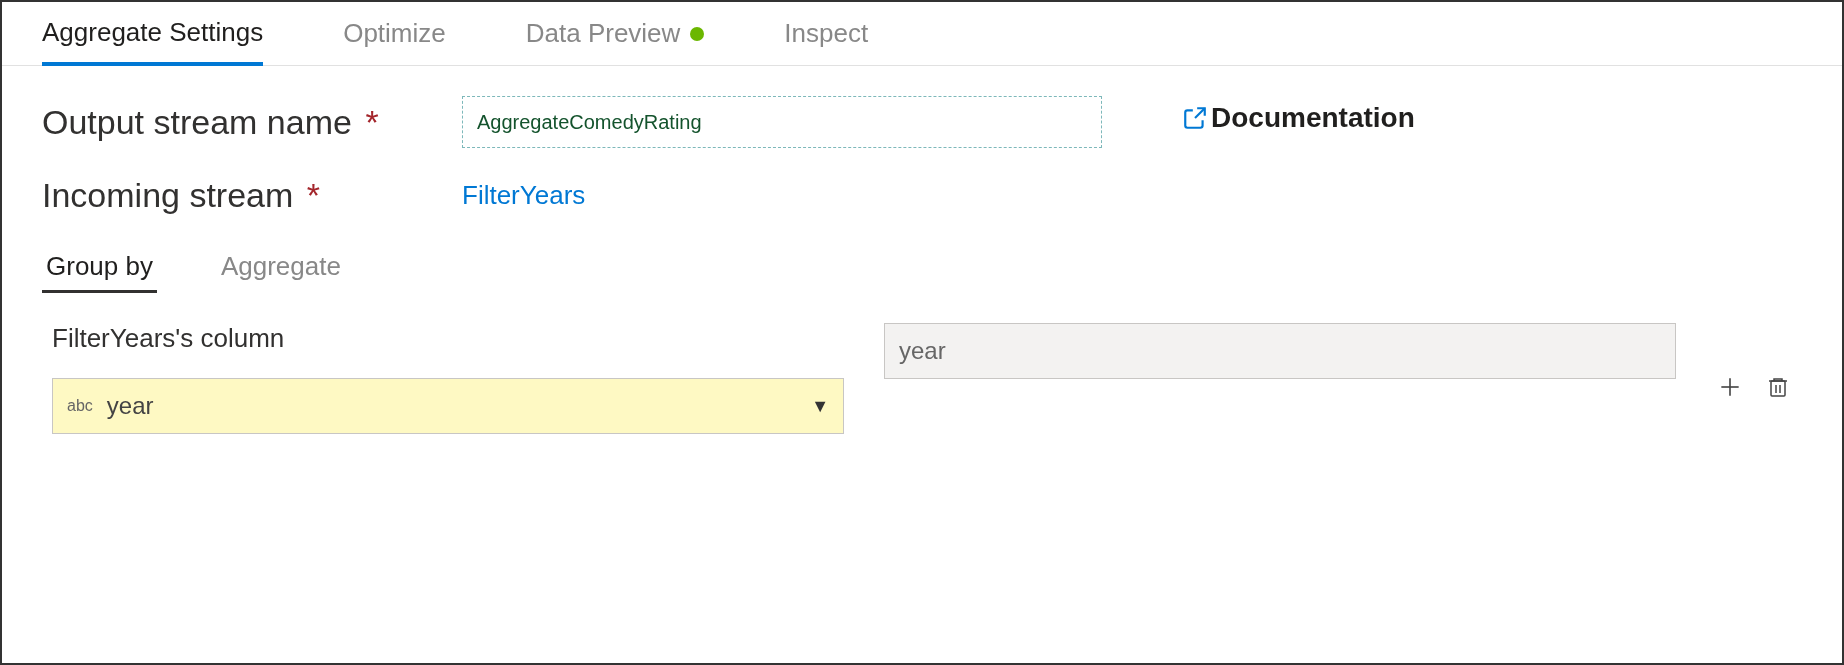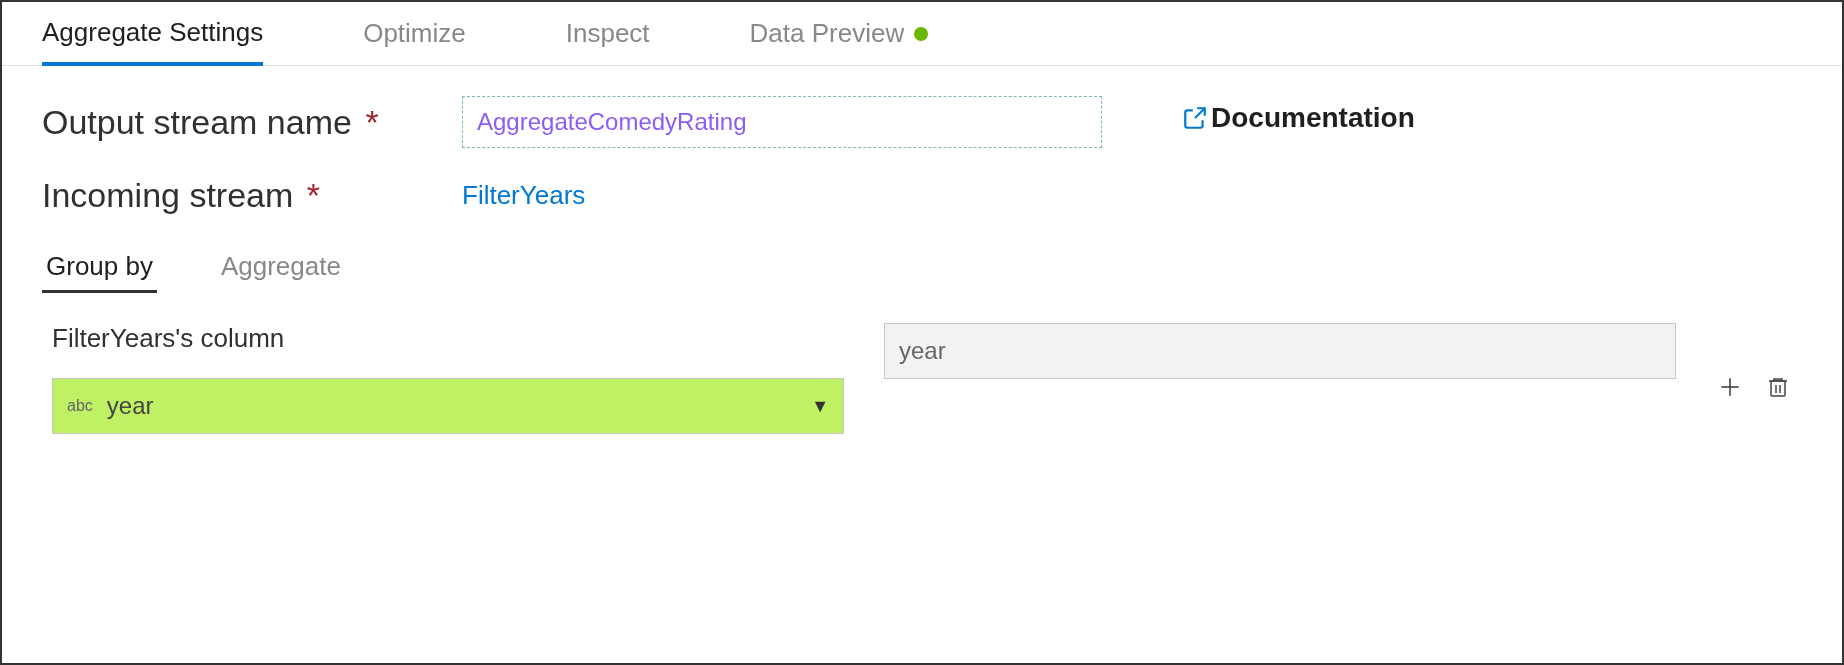--- a/index.html
+++ b/index.html
@@ -16,21 +16,21 @@
     height: 665px;
     padding: 0;
     position: relative;
   }
   .tabs-top {
     display: flex;
     align-items: center;
     border-bottom: 1px solid #e1e1e1;
     padding: 0 40px;
     height: 64px;
-    gap: 100px;
+    gap: 80px;
   }
   .tab {
     font-size: 26px;
     color: #888;
     padding: 14px 0;
     cursor: pointer;
     display: flex;
     align-items: center;
     gap: 10px;
   }
@@ -61,23 +61,23 @@
     color: #323130;
   }
   .required {
     color: #a4262c;
     margin-left: 4px;
   }
   .text-input {
     width: 640px;
     height: 52px;
     border: 1px dashed #7db8ba;
-    font-size: 24px;
+    font-size: 20px;
     padding: 0 14px;
-    color: #8b5cf6;
+    color: #14532d;
     background: #fff;
   }
   .link-value {
     color: #0078d4;
     font-size: 26px;
     cursor: pointer;
   }
   .doc-link {
     display: flex;
     align-items: center;
@@ -124,21 +124,21 @@
     margin-bottom: 24px;
   }
   .select-input {
     display: flex;
     align-items: center;
     border: 1px solid #c8c6c4;
     height: 56px;
     padding: 0 14px;
     font-size: 24px;
     cursor: pointer;
-    background: #bef264;
+    background: #fef9c3;
   }
   .abc-prefix {
     font-size: 16px;
     color: #666;
     margin-right: 14px;
     font-family: "Segoe UI", sans-serif;
   }
   .select-value {
     flex: 1;
     color: #444;
@@ -175,25 +175,25 @@
   svg { display: block; }
 </style>
 </head>
 <body>
 
 <div class="container">
 
   <div class="tabs-top">
     <div class="tab active">Aggregate Settings</div>
     <div class="tab">Optimize</div>
-    <div class="tab">Inspect</div>
     <div class="tab">
       <span>Data Preview</span>
       <span class="status-dot"></span>
     </div>
+    <div class="tab">Inspect</div>
   </div>
 
   <div class="form-area">
     <div class="form-row">
       <div class="form-label">
         <span>Output stream name</span>
         <span class="required">*</span>
       </div>
       <input class="text-input" type="text" value="AggregateComedyRating" style="">
     </div>

